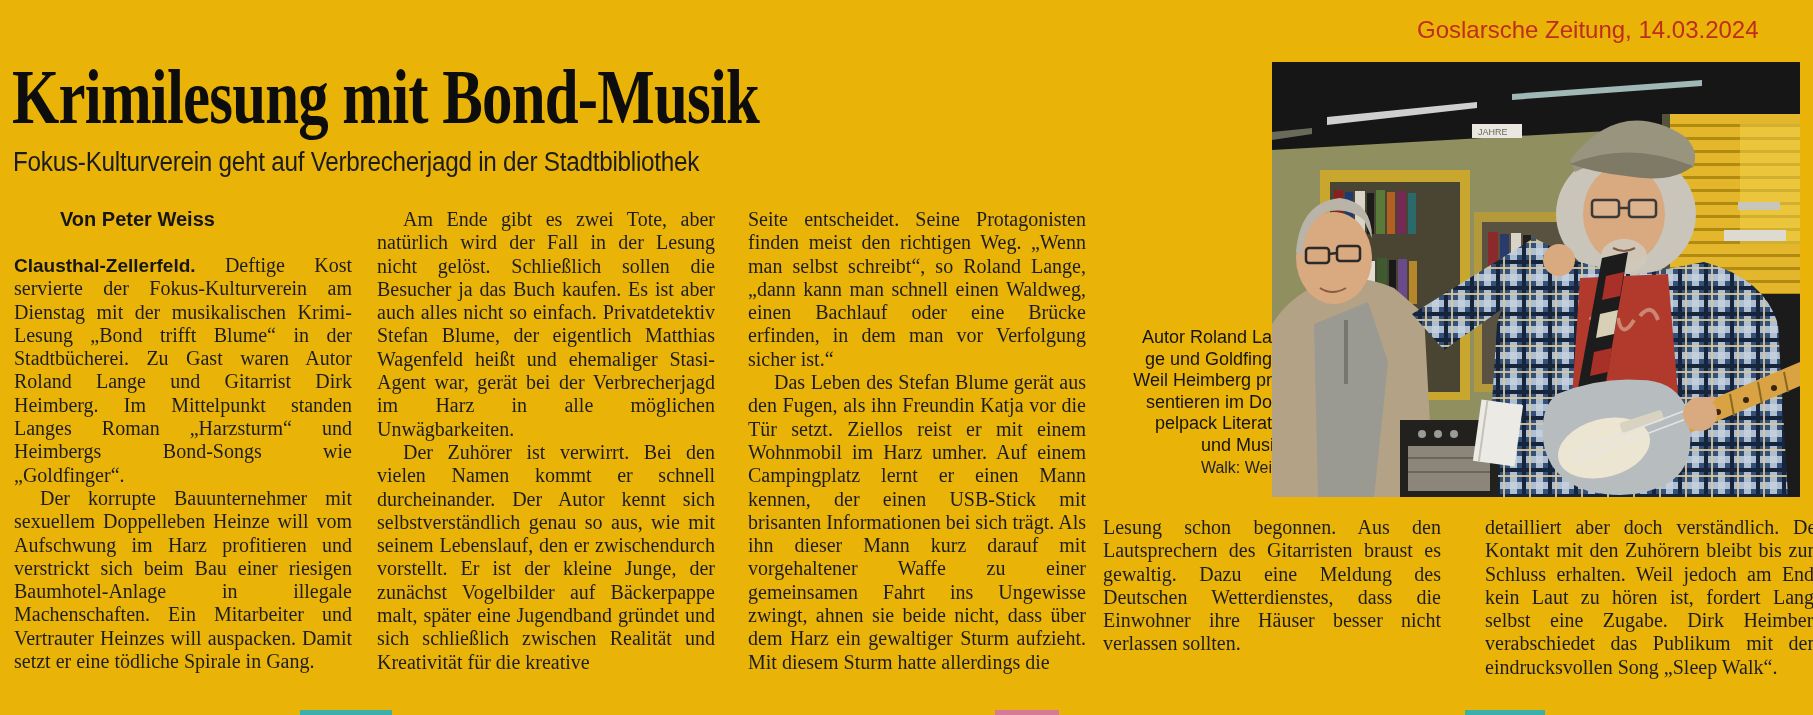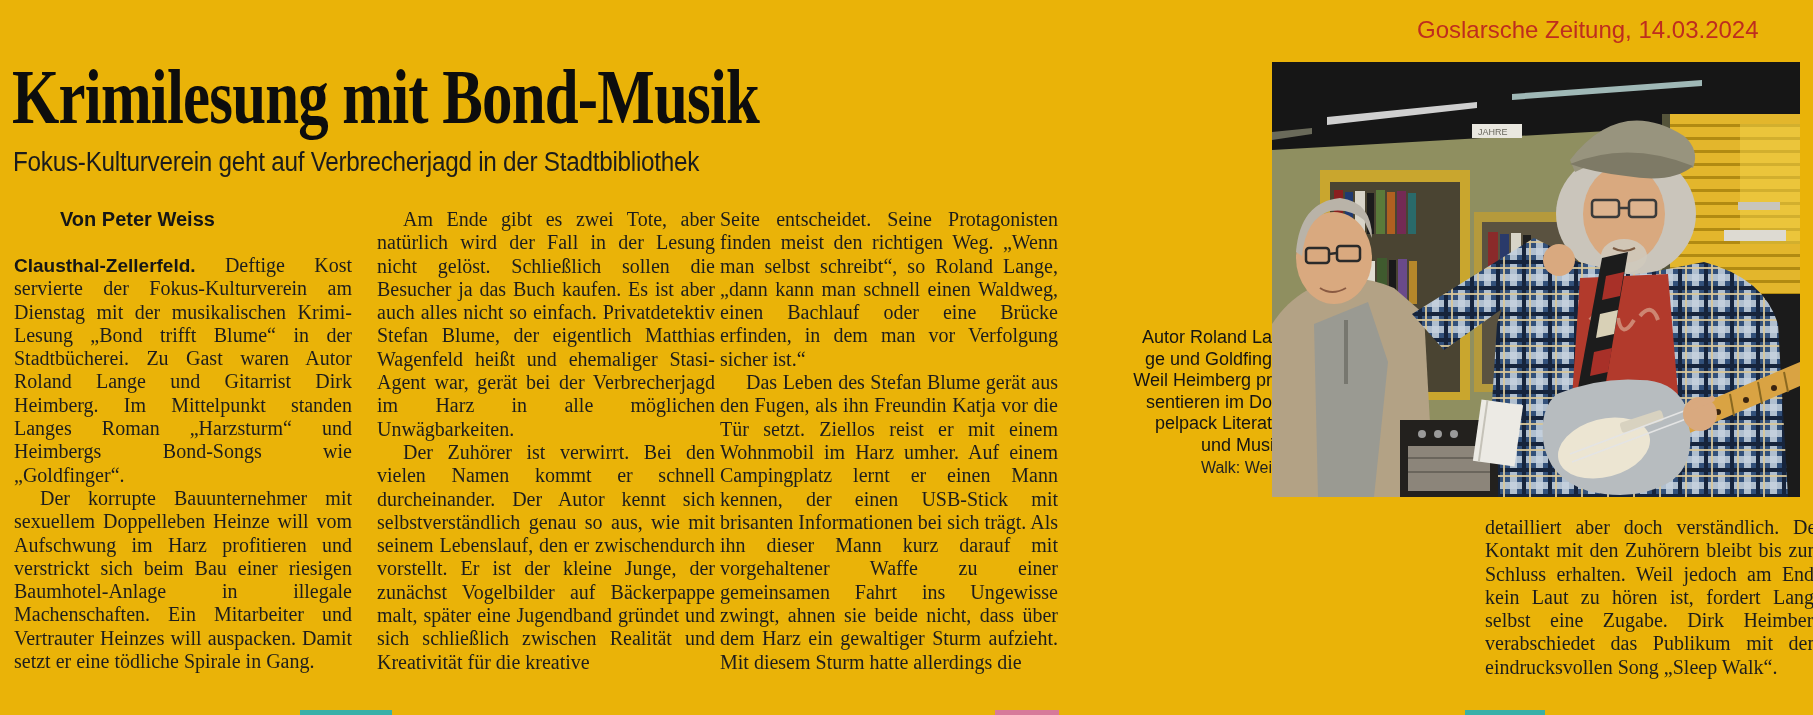--- a/index.html
+++ b/index.html
@@ -13,21 +13,21 @@
   .subheadline{position:absolute;top:147px;left:13px;margin:0;font-family:"Liberation Sans",sans-serif;
         font-weight:400;font-size:27px;color:#1c1c1c;white-space:nowrap;
         transform:scaleX(0.9);transform-origin:0 0;letter-spacing:-0.3px;}
   .byline{position:absolute;top:208px;left:14px;font-family:"Liberation Sans",sans-serif;
         font-weight:bold;font-size:20px;color:#161616;margin-left:46px;}
   .col{position:absolute;width:338px;font-size:20px;line-height:23.3px;text-align:justify;}
   .col p{margin:0;}
   .col p.indent{text-indent:26px;}
   .col1{left:14px;top:254px;}
   .col2{left:377px;top:208px;}
-  .col3{left:720px;top:208px;}
+  .col3{left:748px;top:208px;}
   .col4{left:1103px;top:516px;}
   .col5{left:1465px;top:516px;margin-left:20px;}
   .dateline{font-family:"Liberation Sans",sans-serif;font-weight:bold;font-size:19px;color:#161616;}
   .caption{position:absolute;left:1118px;top:327px;width:170px;text-align:right;
         font-family:"Liberation Sans",sans-serif;font-size:18px;line-height:21.5px;color:#141414;}
   .caption .credit{font-size:16px;margin-top:1px;color:#222;}
   .photo{position:absolute;left:1272px;top:62px;width:528px;height:435px;display:block;}
   .artifact{position:absolute;height:5px;bottom:0;}
 </style>
 </head>
@@ -50,20 +50,21 @@
     <p><span class="dateline">Clausthal-Zellerfeld.</span> <span>Deftige Kost servierte der Fokus-Kulturverein am Dienstag mit der musikalischen Krimi-Lesung „Bond trifft Blume“ in der Stadtbücherei. Zu Gast waren Autor Roland Lange und Gitarrist Dirk Heimberg. Im Mittelpunkt standen Langes Roman „Harzsturm“ und Heimbergs Bond-Songs wie „Goldfinger“.</span></p>
     <p class="indent">Der korrupte Bauunternehmer mit sexuellem Doppelleben Heinze will vom Aufschwung im Harz profitieren und verstrickt sich beim Bau einer riesigen Baumhotel-Anlage in illegale Machenschaften. Ein Mitarbeiter und Vertrauter Heinzes will auspacken. Damit setzt er eine tödliche Spirale in Gang.</p>
   </div>
 
   <div class="col col3">
     <p>Seite entscheidet. Seine Protagonisten finden meist den richtigen Weg. „Wenn man selbst schreibt“, so Roland Lange, „dann kann man schnell einen Waldweg, einen Bachlauf oder eine Brücke erfinden, in dem man vor Verfolgung sicher ist.“</p>
     <p class="indent">Das Leben des Stefan Blume gerät aus den Fugen, als ihn Freundin Katja vor die Tür setzt. Ziellos reist er mit einem Wohnmobil im Harz umher. Auf einem Campingplatz lernt er einen Mann kennen, der einen USB-Stick mit brisanten Informationen bei sich trägt. Als ihn dieser Mann kurz darauf mit vorgehaltener Waffe zu einer gemeinsamen Fahrt ins Ungewisse zwingt, ahnen sie beide nicht, dass über dem Harz ein gewaltiger Sturm aufzieht. Mit diesem Sturm hatte allerdings die</p>
   </div>
 
   <div class="col col4">
+    <p>Lesung schon begonnen. Aus den Lautsprechern des Gitarristen braust es gewaltig. Dazu eine Meldung des Deutschen Wetterdienstes, dass die Einwohner ihre Häuser besser nicht verlassen sollten.</p>
   </div>
 
   <div class="col col5">
     <p>detailliert aber doch verständlich. Der Kontakt mit den Zuhörern bleibt bis zum Schluss erhalten. Weil jedoch am Ende kein Laut zu hören ist, fordert Lange selbst eine Zugabe. Dirk Heimberg verabschiedet das Publikum mit dem eindrucksvollen Song „Sleep Walk“.</p>
   </div>
 
   <div class="caption">
     <div>Autor Roland Lan-</div>
     <div>ge und Goldfinger</div>
     <div>Weil Heimberg prä-</div>

